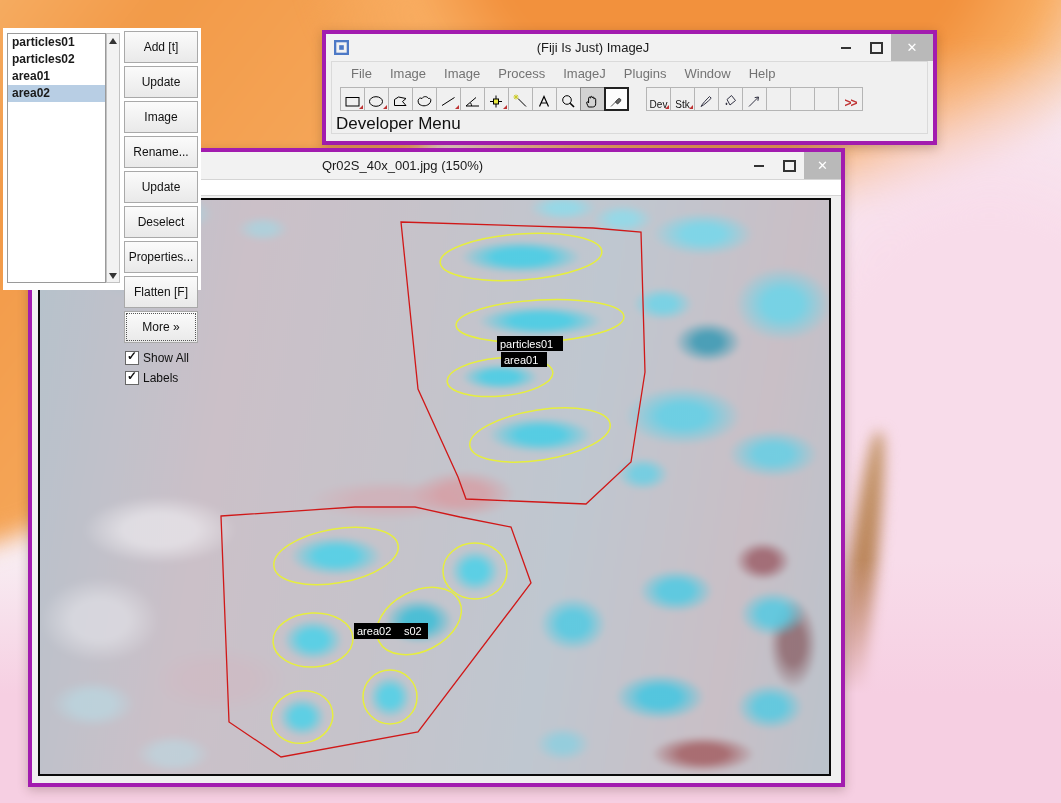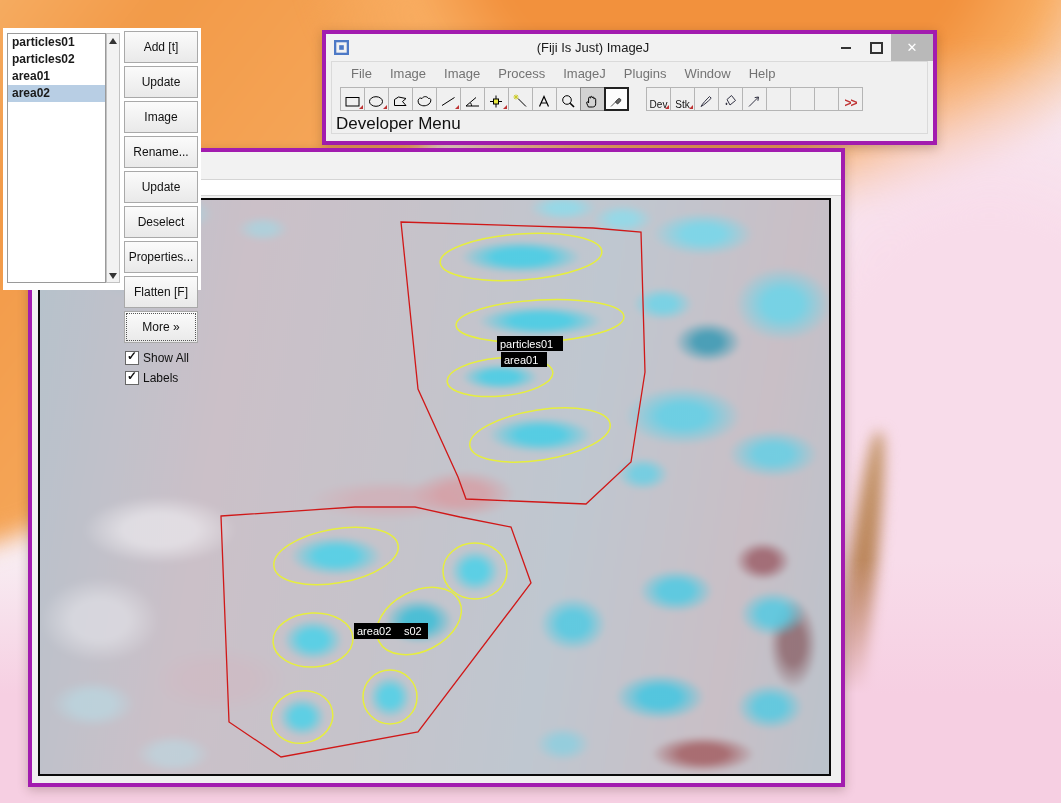--- a/index.html
+++ b/index.html
@@ -277,20 +277,21 @@
       <div id="statusbar">Developer Menu</div>
     </div>
   </div>
 
   <div class="win" id="image-win">
     <div class="titlebar">
       <svg class="tb-icon" viewBox="0 0 13 13">
         <rect x="1" y="1" width="11" height="11" fill="none" stroke="#4d79c6" stroke-width="2"></rect>
         <rect x="4.5" y="4.5" width="4" height="4" fill="#4d79c6"></rect>
       </svg>
+      <div class="tb-title">Qr02S_40x_001.jpg (150%)</div>
       <div class="ctrl ctrl-min">
           <span class="min-dash"></span>
         </div>
       <div class="ctrl ctrl-max">
           <span class="max-box"></span>
         </div>
       <div class="ctrl ctrl-close" style="width:37px">
           <span>✕</span>
         </div>
     </div>

